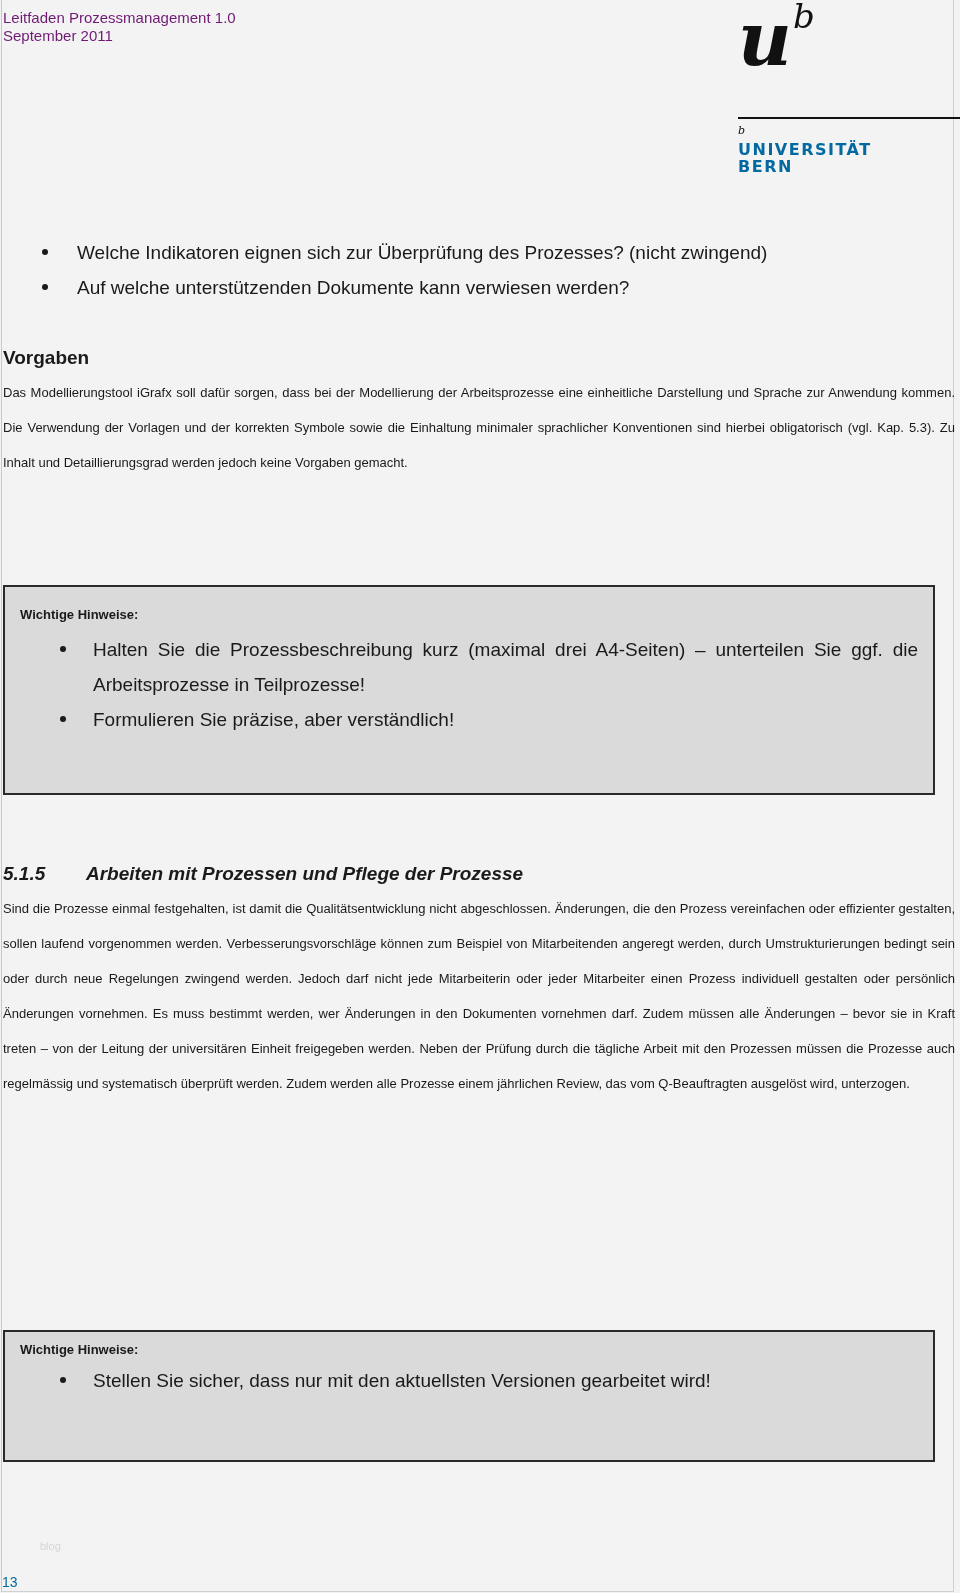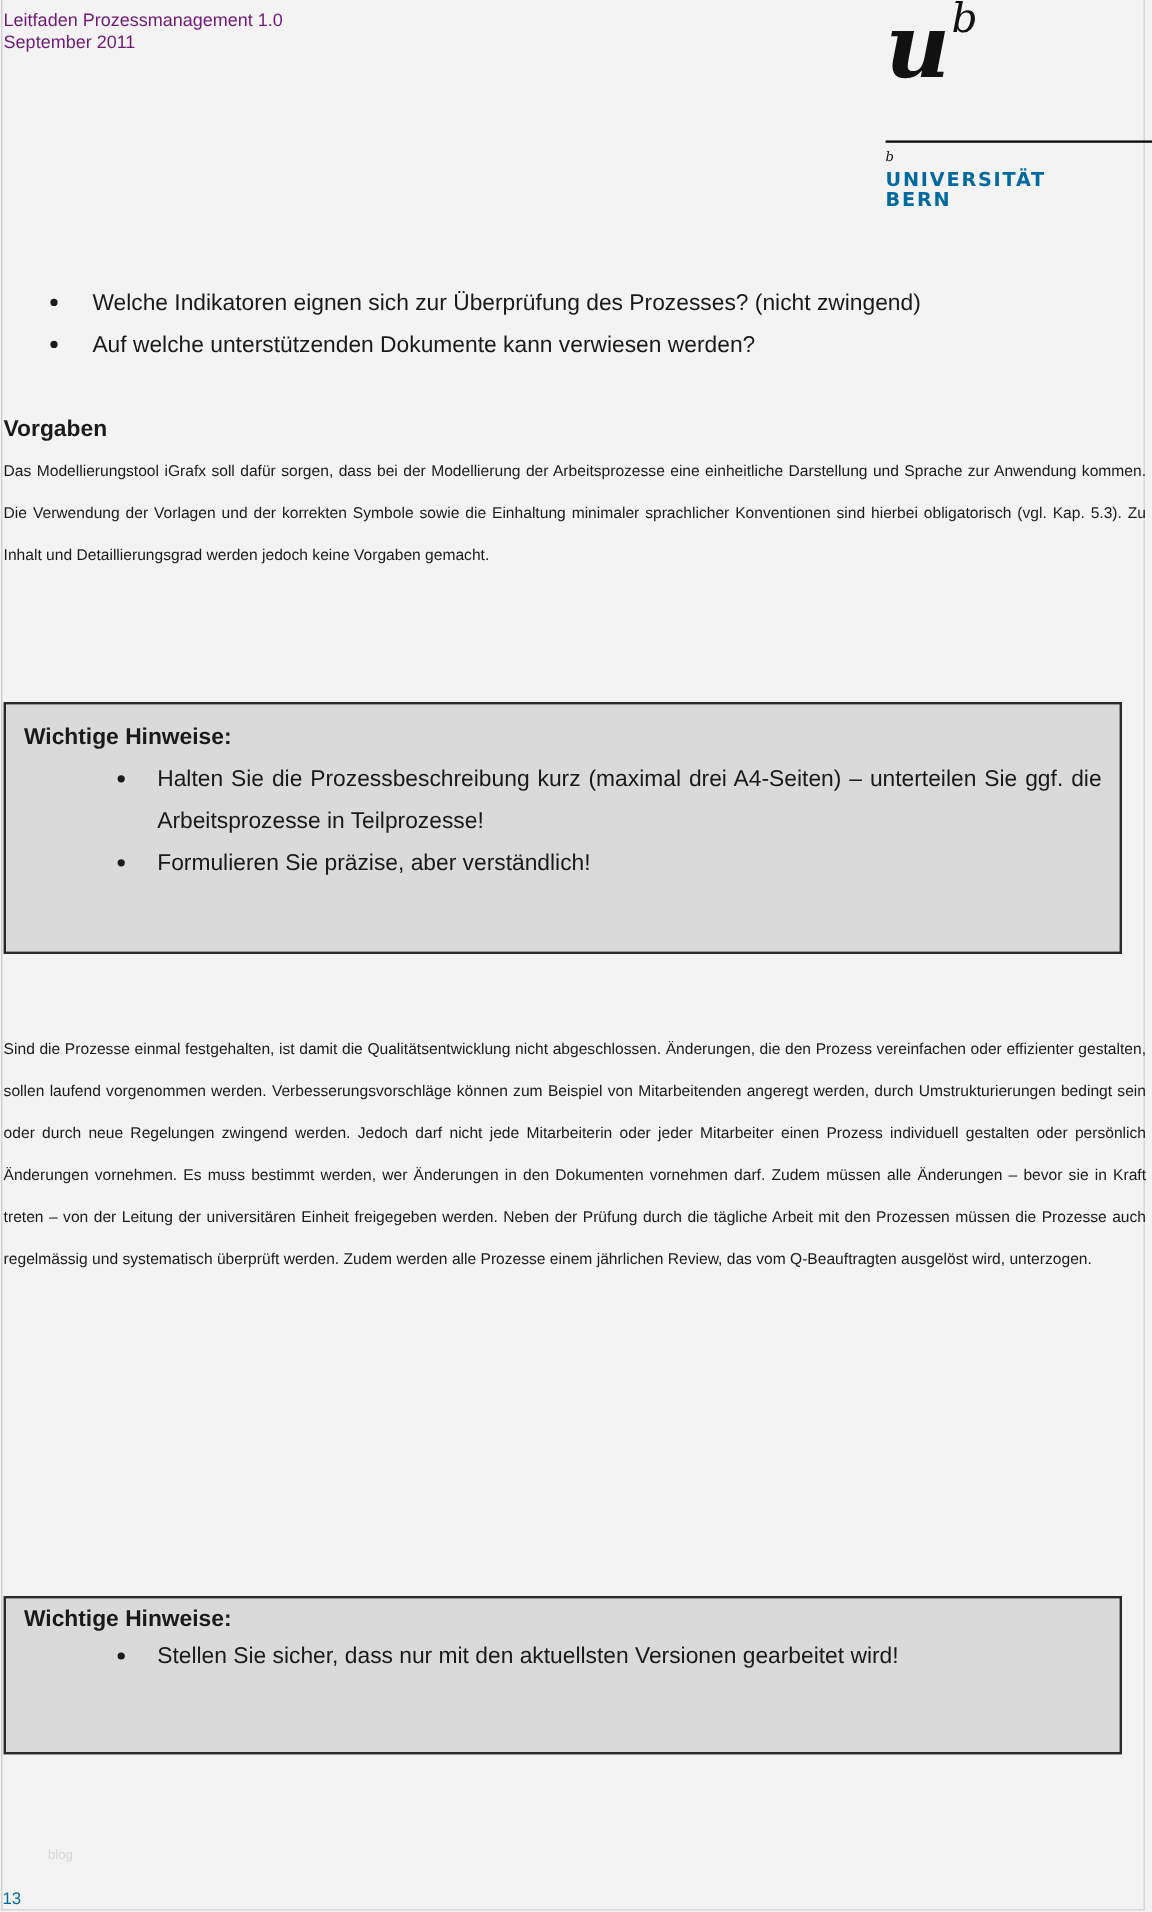--- a/index.html
+++ b/index.html
@@ -45,23 +45,23 @@
   .top-bullets { top: 235px; }
   .top-bullets li { padding-left: 74px; }
   .top-bullets li .dot { left: 39px; }
   .vorgaben { top: 340px; }
   .h-bold { font-size: 19px; line-height: 35px; font-weight: bold; }
   .para { font-size: 13px; line-height: 35px; text-align: justify; text-align-last: left; margin: 0; }
   .box {
     position: absolute; left: 3px; width: 932px; background: #dadada;
     border: 2px solid #2a2a2a; box-sizing: border-box;
   }
-  .box .box-title { position: absolute; left: 15px; font-size: 19px; line-height: 35px; font-weight: bold; }
+  .box .box-title { position: absolute; left: 15px; font-size: 13px; line-height: 35px; font-weight: bold; }
   .box .bullets { position: absolute; left: 0; right: 15px; }
-  .box .bullets li { padding-left: 88px; text-align: justify; text-align-last: left; margin-left: 38px; }
+  .box .bullets li { padding-left: 88px; text-align: justify; text-align-last: left; }
   .box .bullets li .dot { left: 55px; }
   .box1 { top: 585px; height: 210px; }
   .box1 .box-title { top: 10px; }
   .box1 .bullets { top: 45px; }
   .box2 { top: 1330px; height: 132px; }
   .box2 .box-title { top: 0; }
   .box2 .bullets { top: 31px; }
   .section { top: 856px; }
   .sec-head { font-size: 19px; line-height: 35px; font-weight: bold; font-style: italic; }
   .sec-head .num { display: inline-block; width: 83px; }
@@ -115,20 +115,23 @@
       <span>Halten Sie die Prozessbeschreibung kurz (maximal drei A4-Seiten) – unterteilen Sie ggf. die Arbeitsprozesse in Teilprozesse!</span>
     </li>
     <li>
       <span class="dot"></span>
       <span>Formulieren Sie präzise, aber verständlich!</span>
     </li>
   </ul>
 </div>
 
 <div class="content section">
+  <div class="sec-head">
+    <span class="num">5.1.5</span><span>Arbeiten mit Prozessen und Pflege der Prozesse</span>
+  </div>
   <p class="para" lang="de">Sind die Prozesse einmal festgehalten, ist damit die Qualitätsentwicklung nicht abgeschlossen. Änderungen, die den Prozess vereinfachen oder effizienter gestalten, sollen laufend vorgenommen werden. Verbesserungsvorschläge können zum Beispiel von Mitarbeitenden angeregt werden, durch Umstrukturierungen bedingt sein oder durch neue Regelungen zwingend werden. Jedoch darf nicht jede Mitarbeiterin oder jeder Mitarbeiter einen Prozess individuell gestalten oder persön­lich Änderungen vornehmen. Es muss bestimmt werden, wer Änderungen in den Dokumenten vor­nehmen darf. Zudem müssen alle Änderungen – bevor sie in Kraft treten – von der Leitung der universitären Einheit freigegeben werden. Neben der Prüfung durch die tägliche Arbeit mit den Prozessen müssen die Prozesse auch regelmässig und systematisch überprüft werden. Zudem werden alle Prozesse einem jährlichen Review, das vom Q-Beauftragten ausgelöst wird, unterzo­gen.</p>
 </div>
 
 <div class="box box2">
   <div class="box-title">Wichtige Hinweise:</div>
   <ul class="bullets">
     <li>
       <span class="dot"></span>
       <span>Stellen Sie sicher, dass nur mit den aktuellsten Versionen gearbeitet wird!</span>
     </li>

